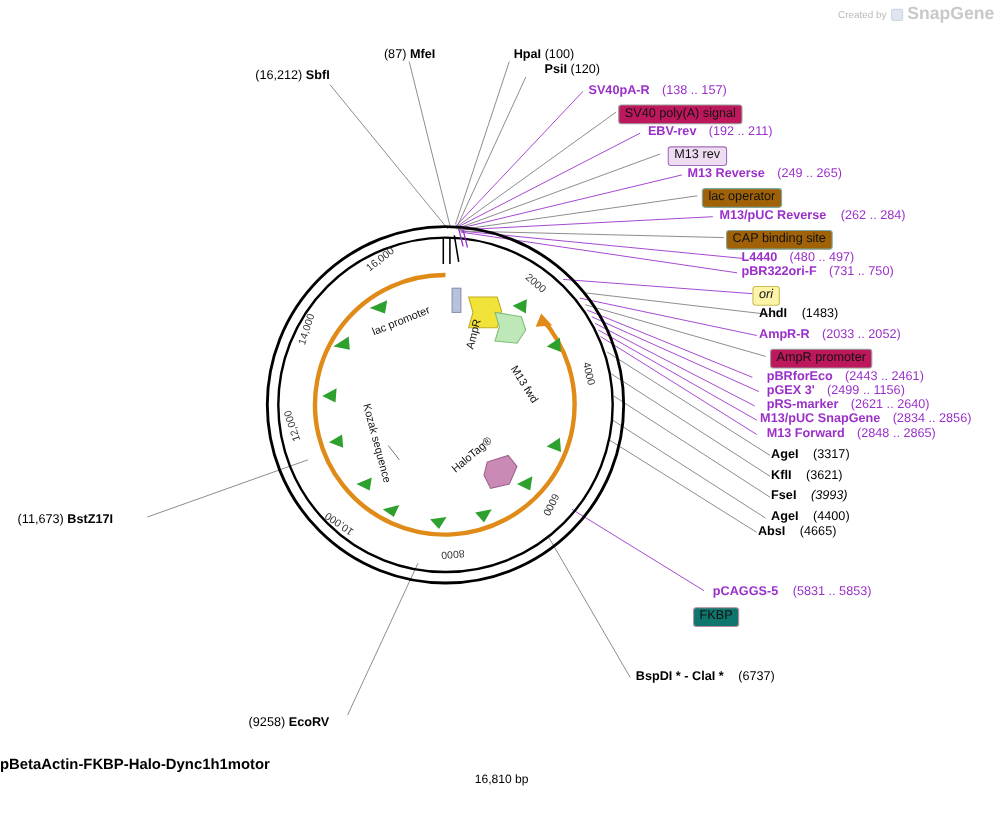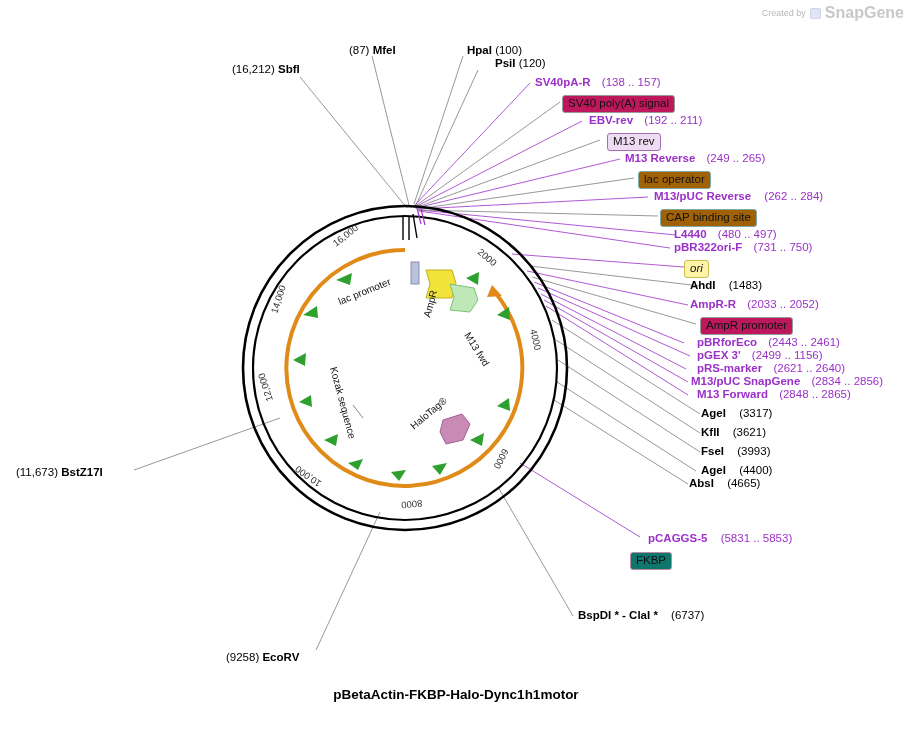--- a/index.html
+++ b/index.html
@@ -38,21 +38,20 @@
     display: inline-block;
   }
   .box-teal { background: #a16207; border-color: #7ea9a5; color: #111; text-align: center; }
   .box-purple { background: #eedcf3; border-color: #a46fba; color: #111; }
   .box-yellow { background: #fdf4a8; border-color: #c9bd55; color: #111; }
   .box-gray { background: #be185d; border-color: #9a9a9a; color: #111; }
   .box-pink { background: #0f766e; border-color: #bb8da0; color: #111; }
   #title {
     position: absolute;
     width: 912px;
-    text-align: center;
     font-weight: bold;
     font-size: 13.5px;
     color: #000;
   }
   #subtitle {
     position: absolute;
     width: 912px;
     text-align: center;
     font-size: 11px;
     color: #000;
@@ -313,21 +312,21 @@
     <span class="pos" style="margin-left:10px;">(3317)</span>
   </div>
 
   <div class="lbl" style="left:701px; top:426px;">
     <span class="nm">KflI</span>
     <span class="pos" style="margin-left:10px;">(3621)</span>
   </div>
 
   <div class="lbl" style="left:701px; top:445px;">
     <span class="nm">FseI</span>
-    <span class="pos" style="margin-left:10px;">(3993)</span>
+    <span class="pos" style="margin-left:10px;font-style:italic;">(3993)</span>
   </div>
 
   <div class="lbl" style="left:701px; top:464px;">
     <span class="nm">AgeI</span>
     <span class="pos" style="margin-left:10px;">(4400)</span>
   </div>
 
   <div class="lbl" style="left:689px; top:477px;">
     <span class="nm">AbsI</span>
     <span class="pos" style="margin-left:10px;">(4665)</span>
@@ -341,14 +340,15 @@
   <div class="lbl" style="left:630px; top:552px;">
     <span class="boxed box-pink">FKBP</span>
   </div>
 
   <div class="lbl" style="left:578px; top:609px;">
     <span class="nm">BspDI * - ClaI *</span>
     <span class="pos" style="margin-left:10px;">(6737)</span>
   </div>
 
   <div id="title" style="top:687px;">pBetaActin-FKBP-Halo-Dync1h1motor</div>
+  <div id="subtitle" style="top:703px;">16,810 bp</div>
 
 </div>
 
 </body></html>

